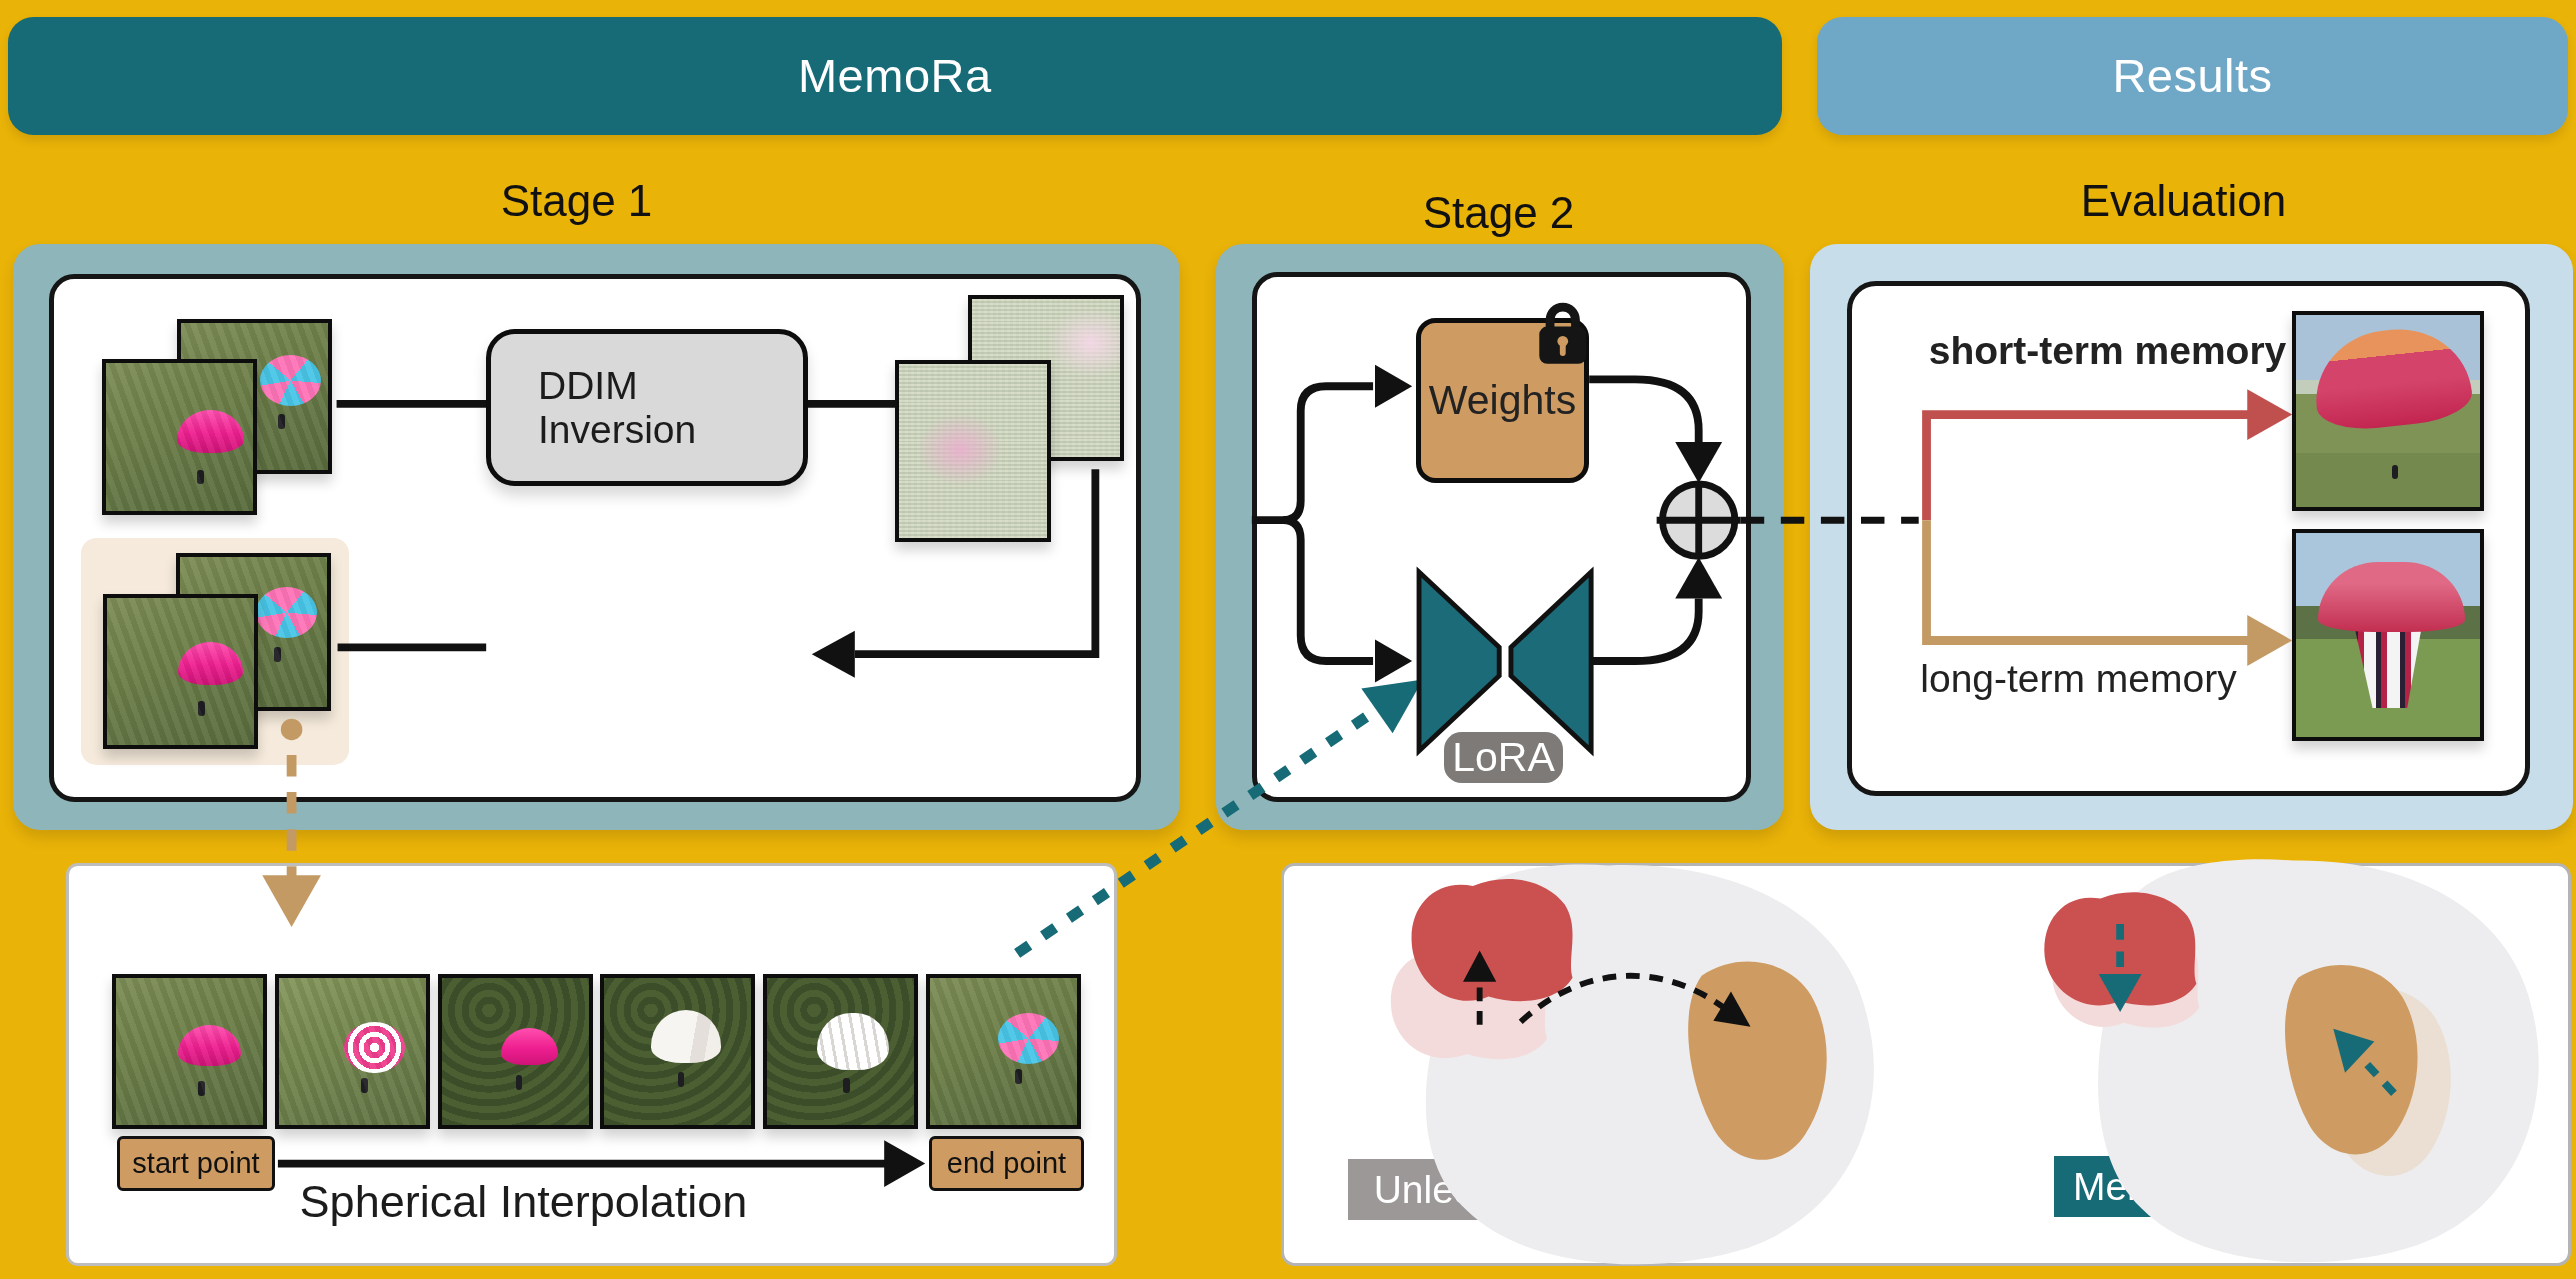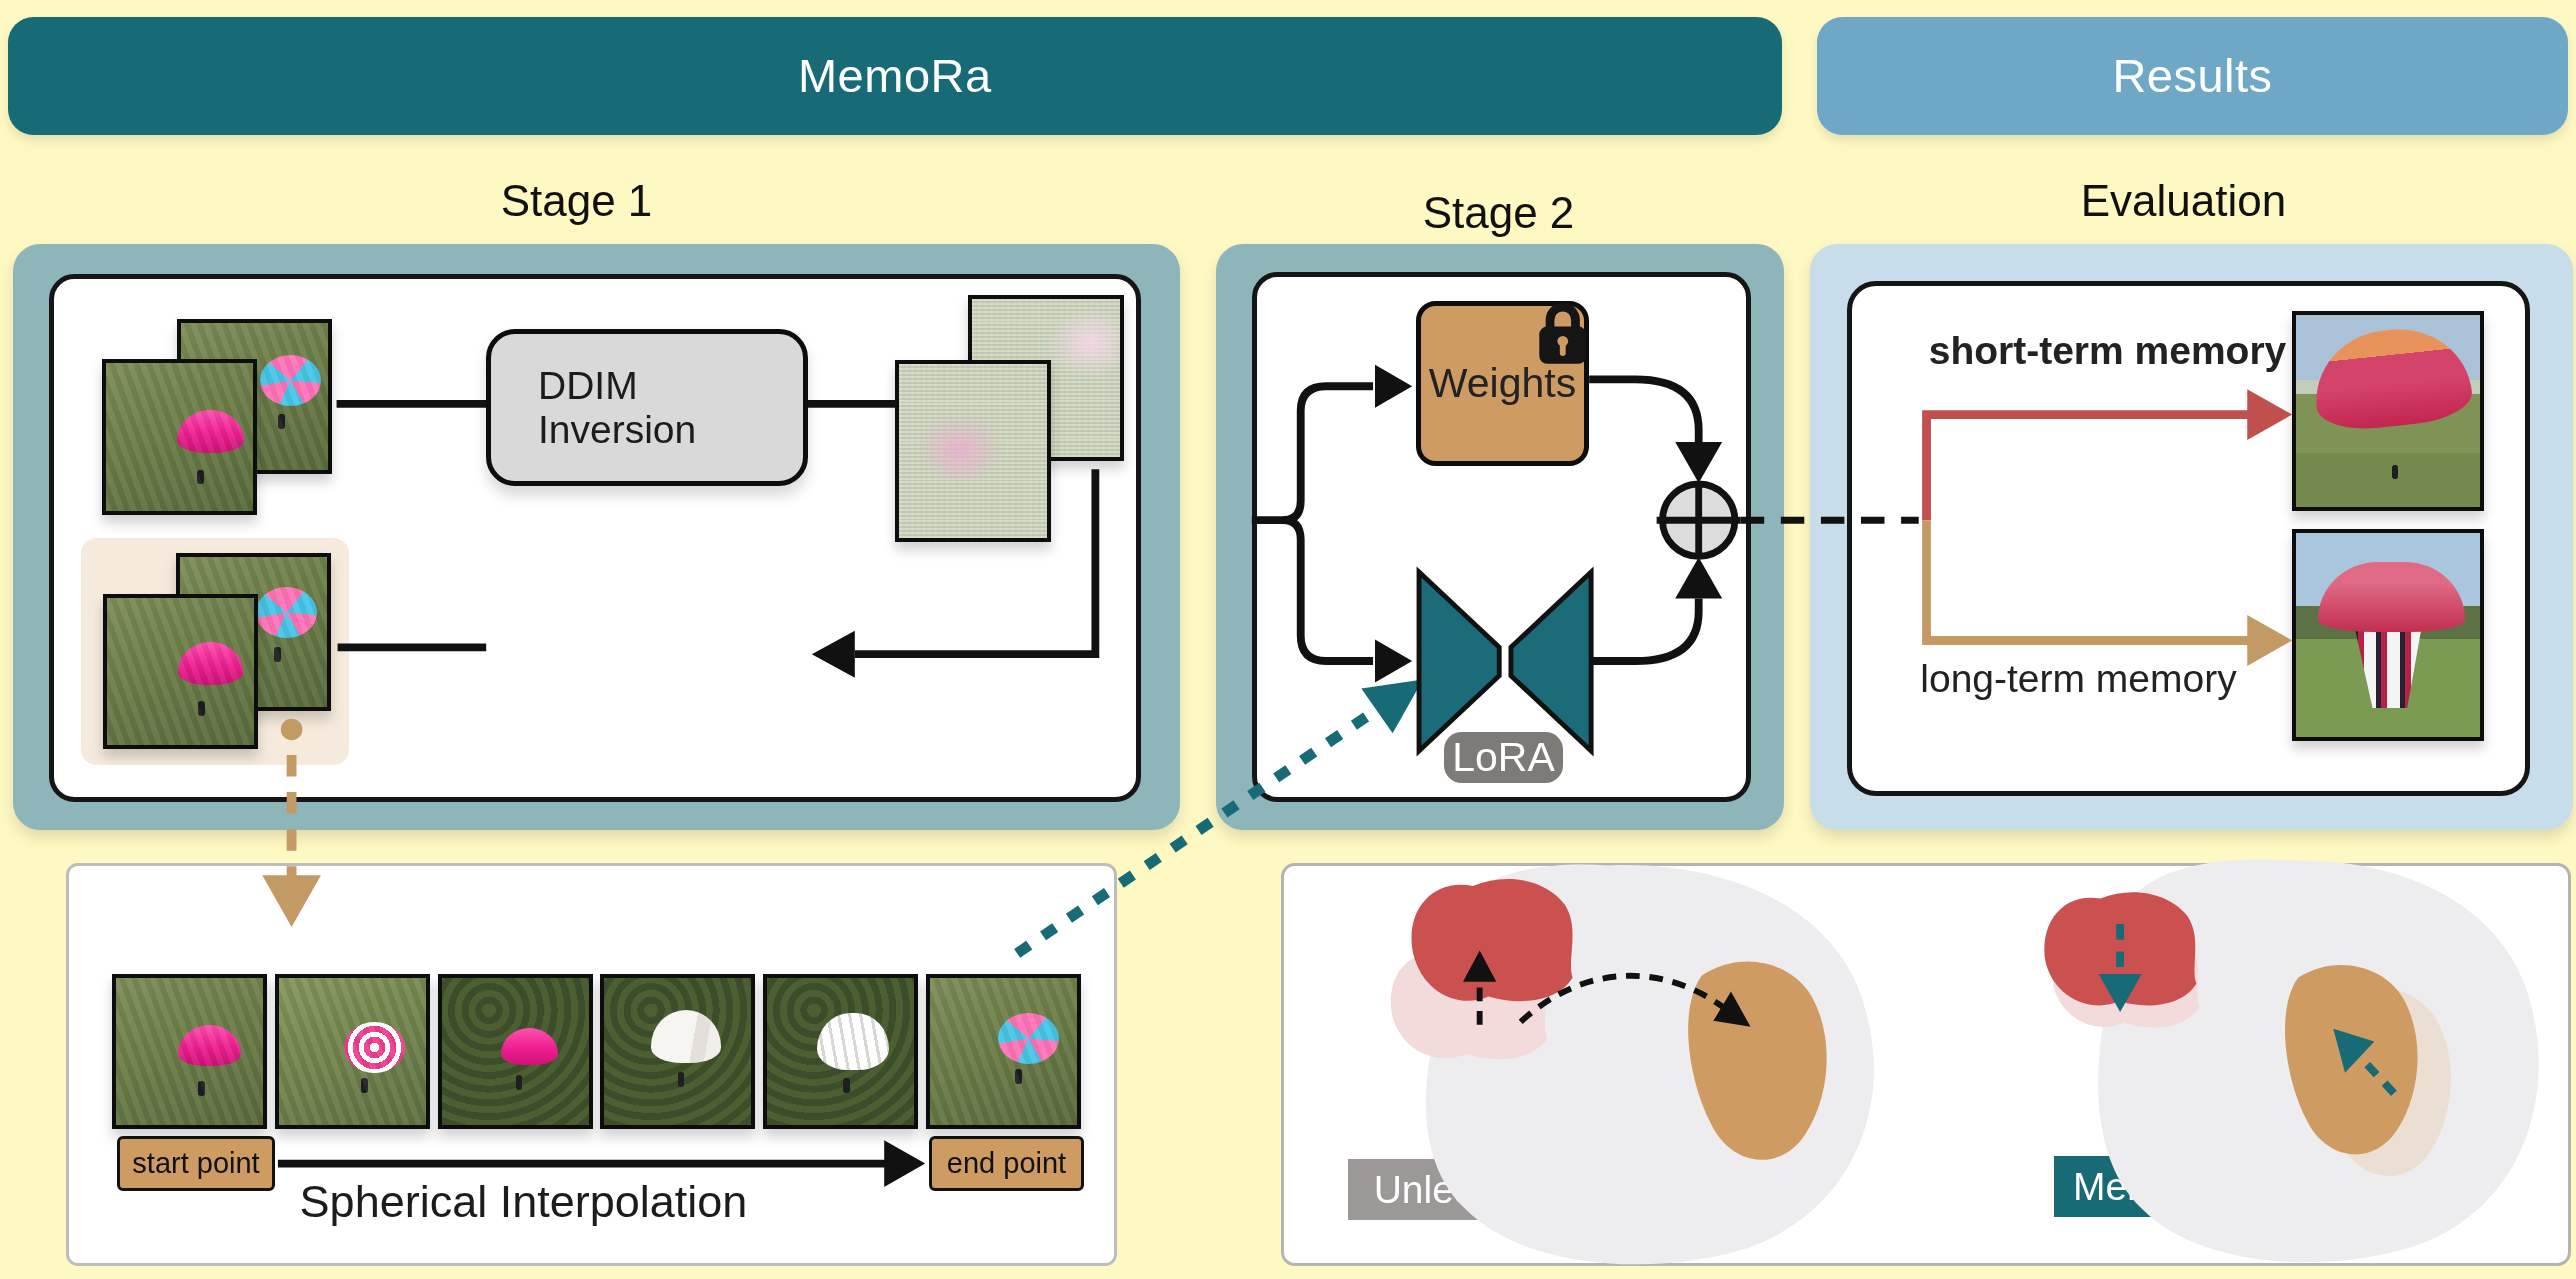--- a/index.html
+++ b/index.html
@@ -1,16 +1,16 @@
 <!DOCTYPE html>
 <html><head>
 <meta charset="utf-8">
 <style>
   html,body{margin:0;padding:0;background:#ffffff;}
-  #stage{position:relative;width:2576px;height:1279px;background:#fef9c3;overflow:hidden;
+  #stage{position:relative;width:2576px;height:1279px;background:#eab308;overflow:hidden;
          font-family:"Liberation Sans", sans-serif;}
   .abs{position:absolute;box-sizing:border-box;}
 
   
   .banner{border-radius:25.4px;display:flex;align-items:center;justify-content:center;
           color:#fff;font-size:47px;letter-spacing:0.5px;box-shadow:0 5.9px 9.8px rgba(0,0,0,.10);}
   .banner-memora{left:7.8px;top:16.6px;width:1774px;height:118px;background:#176B77;}
   .banner-results{left:1817px;top:16.6px;width:751px;height:118px;background:#6FA8C7;}
   .section-label{font-size:44px;color:#111;text-align:center;margin-top:8px;}
 
@@ -52,21 +52,21 @@
 
   
   .flowbox{border:5.9px solid #0d0d0d;border-radius:29px;display:flex;align-items:center;
      justify-content:center;font-size:39px;color:#1c1c1c;box-shadow:0 9.8px 13.7px rgba(0,0,0,.15);}
   .graybox{background:#D9D9D9;padding-left:47px;}
   .tanbox{background:#CE9B62;}
   .hl-rect{background:#F5EADB;border-radius:15.6px;}
 
   
   .weights-box{border:5.9px solid #0d0d0d;border-radius:19.6px;background:#CE9B62;
-     display:flex;align-items:center;justify-content:center;font-size:41px;color:#222;}
+     display:flex;align-items:center;justify-content:center;font-size:41px;color:#222;margin-top:17px;}
   .lora-pill{background:#7E7A77;color:#fff;border-radius:17.6px;display:flex;align-items:center;
      justify-content:center;font-size:41px;box-shadow:0 0 0 3.9px rgba(255,255,255,.9);}
 
   
   .eval-label{font-size:39px;color:#222;text-align:center;}
 
   
   .subpanel{background:#fff;border:3.9px solid #b4b4b4;border-radius:11.7px;}
   .pointbox{background:#CE9B62;border:3.9px solid #111;border-radius:5.9px;display:flex;
      align-items:center;justify-content:center;font-size:29px;color:#111;}

